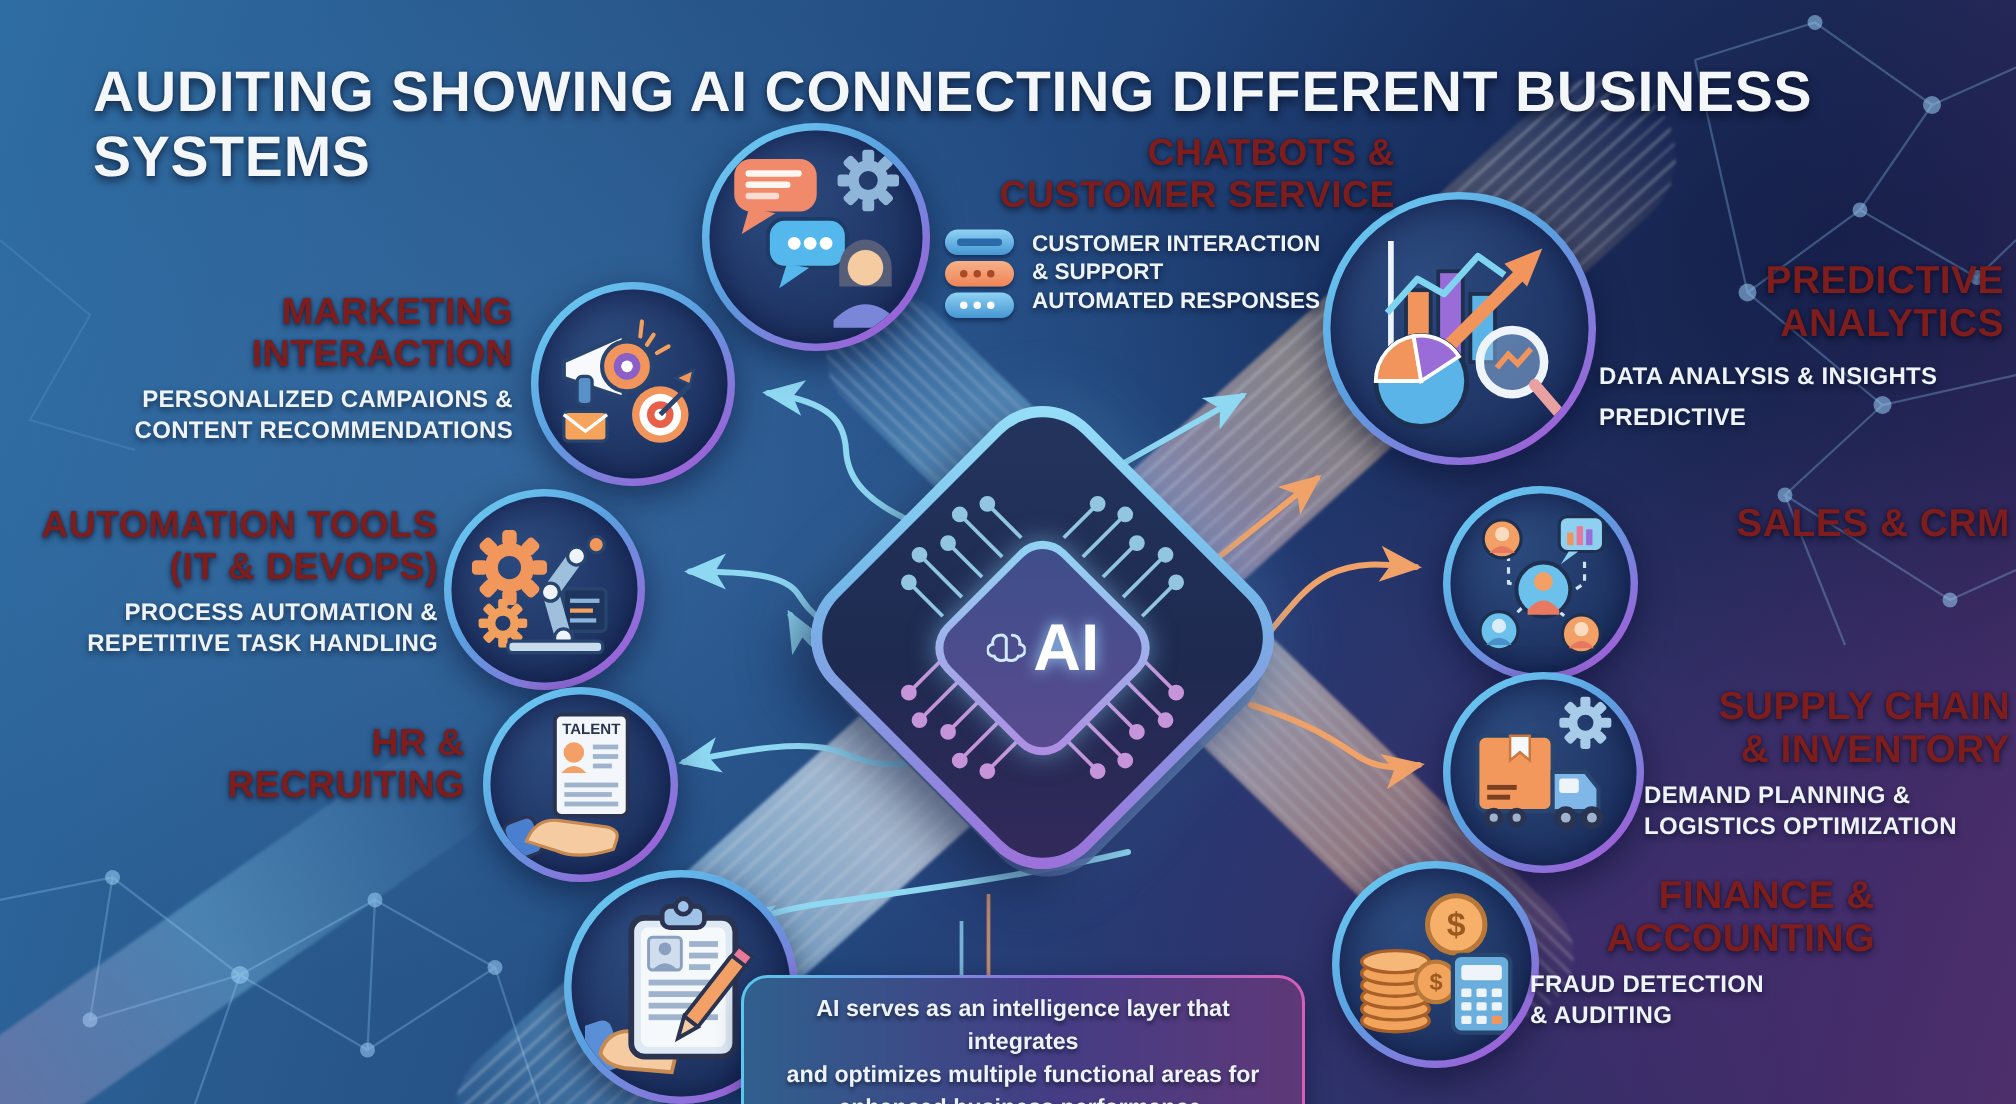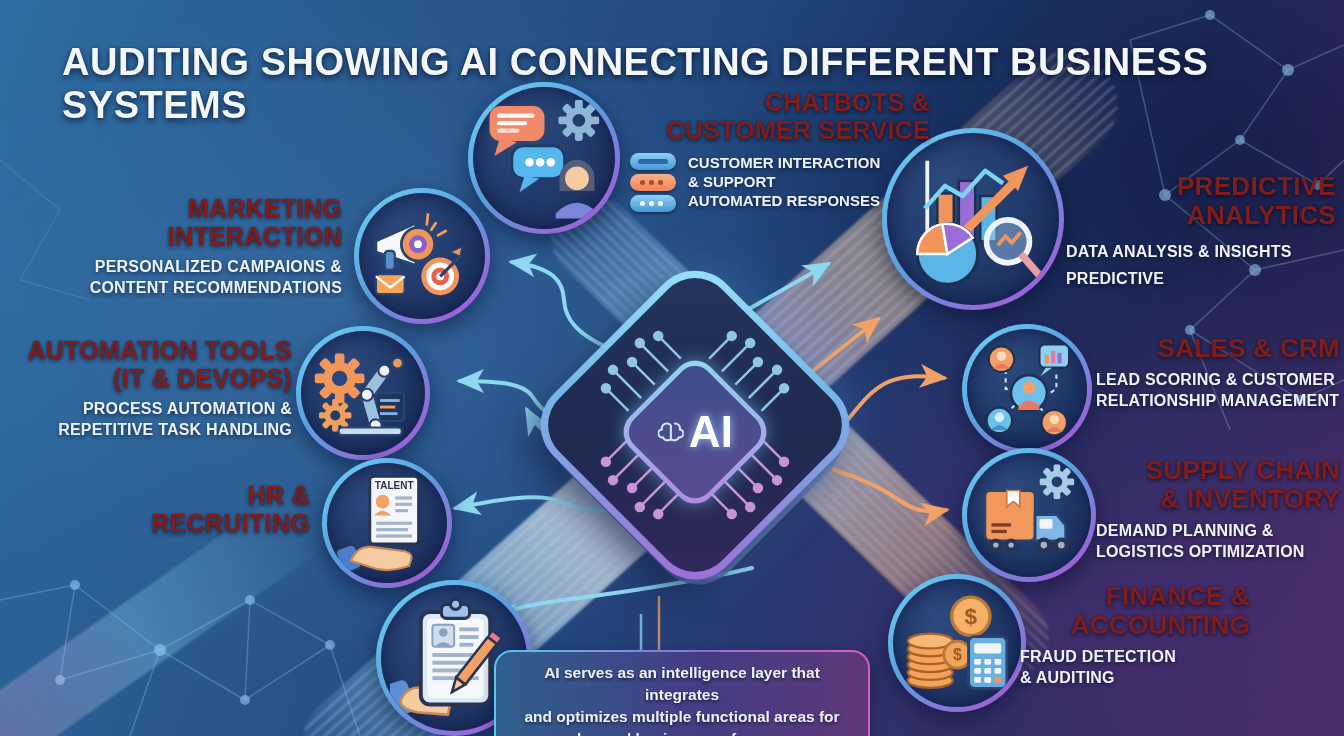--- a/index.html
+++ b/index.html
@@ -498,22 +498,20 @@
 
 <div class="abs" style="left:1066px;top:172px;width:270px;">
   <div class="ntitle big ml">PREDICTIVE
 ANALYTICS</div>
   <div class="nsub" style="margin-top:12px;">DATA ANALYSIS &amp; INSIGHTS</div>
   <div class="nsub" style="margin-top:6px;">PREDICTIVE</div>
 </div>
 
 <div class="abs" style="left:1096px;top:334px;width:244px;">
   <div class="ntitle big">SALES &amp; CRM</div>
-  <div class="nsub ml">LEAD SCORING &amp; CUSTOMER
-RELATIONSHIP MANAGEMENT</div>
 </div>
 
 <div class="abs" style="left:1096px;top:456px;width:244px;">
   <div class="ntitle big ml">SUPPLY CHAIN
 &amp; INVENTORY</div>
   <div class="nsub ml">DEMAND PLANNING &amp;
 LOGISTICS OPTIMIZATION</div>
 </div>
 
 <div class="abs" style="left:1020px;top:582px;width:230px;">

